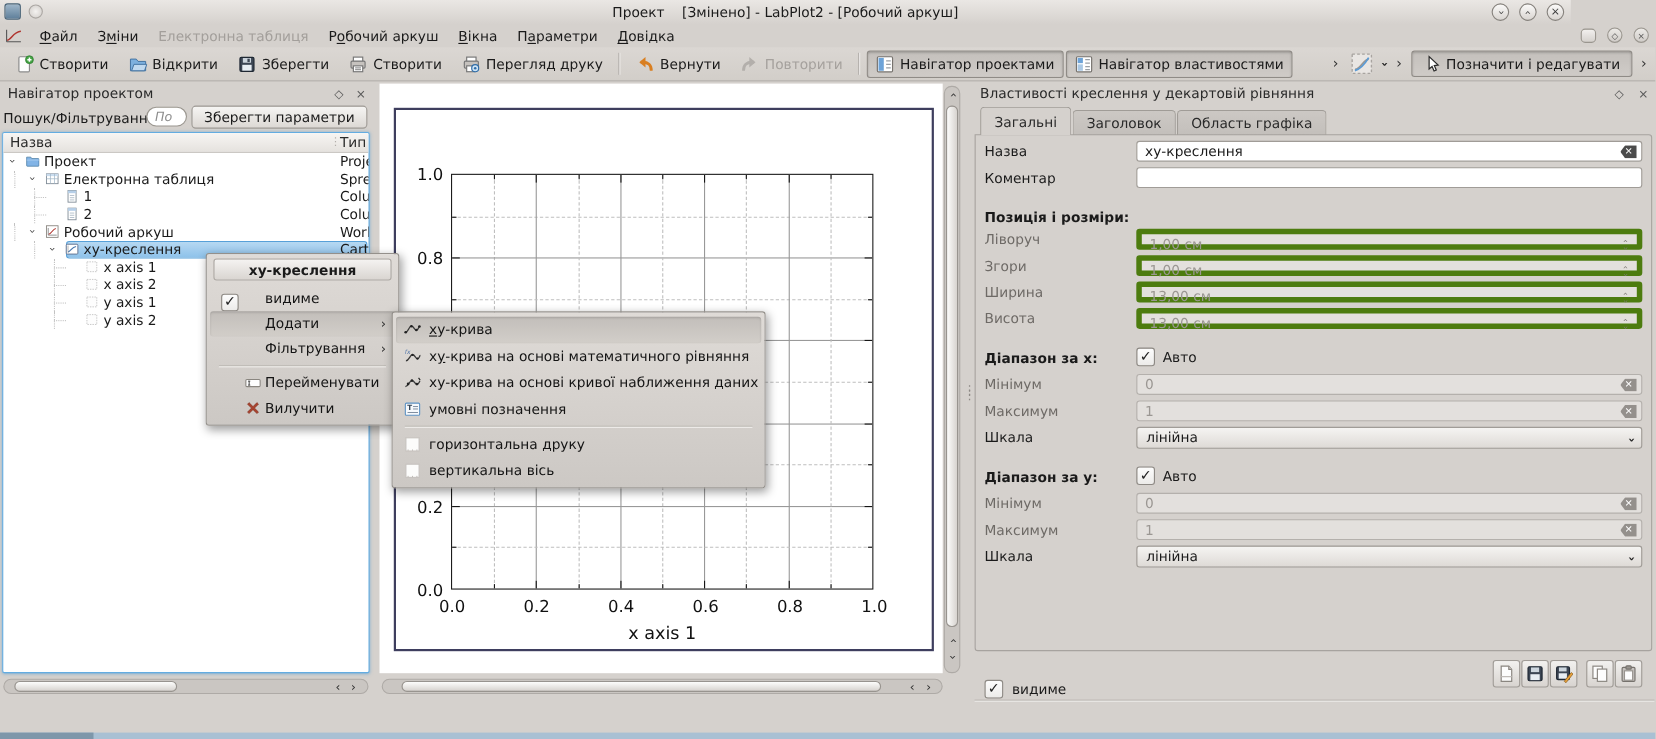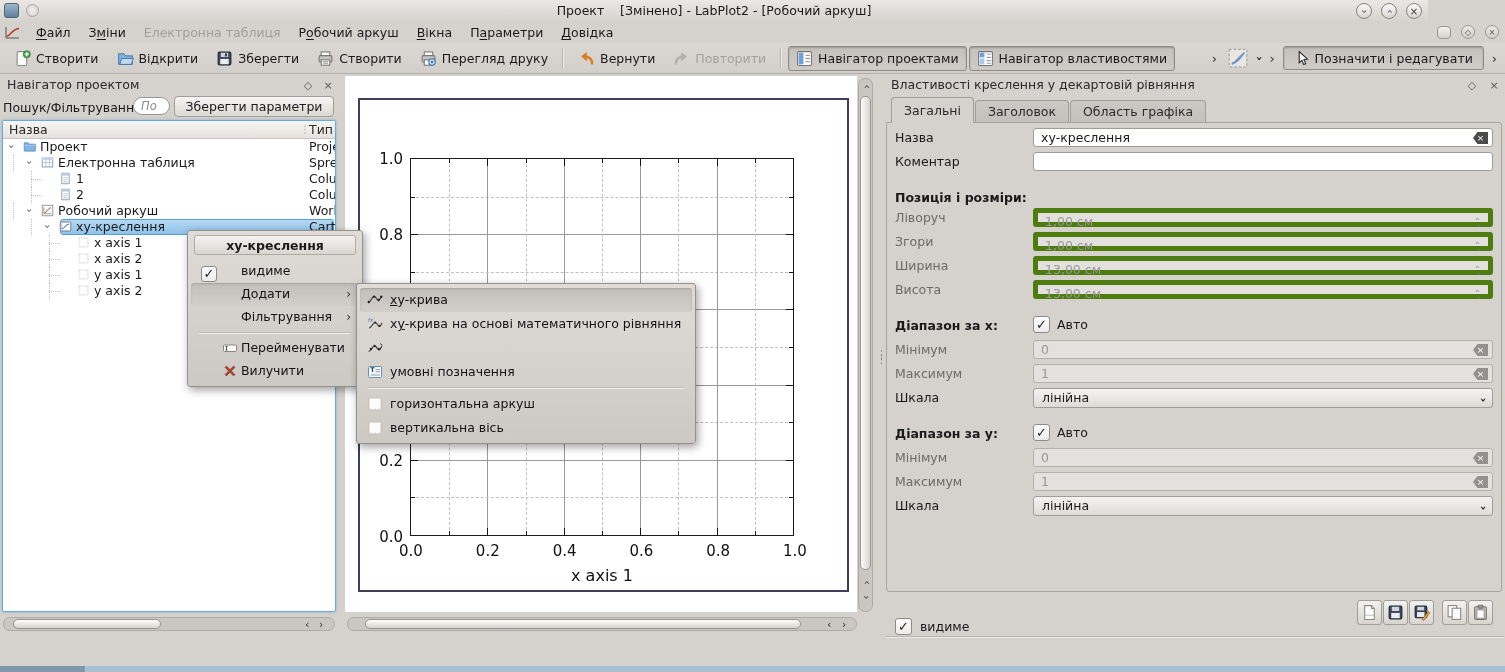--- a/index.html
+++ b/index.html
@@ -689,36 +689,37 @@
         <span class="pi-text" style="left:30px;">х<u>у</u>-крива на основі математичного рівняння</span>
       </div>
       <div class="pitem" style="height: 24px; line-height: 23px;">
         <span class="pi-icon" style="left:7px; top:4px;"><svg width="16" height="16" viewBox="0 0 16 16">
             <path d="M1.5 11.5C4.5 11.5 5 6 7.5 6s2.5 3.4 4.5 3.4 1.8-2.6 3-3" stroke="#3a3a3a" fill="none" stroke-width="1.2"></path>
             <circle cx="4" cy="9" r="1.2" fill="#222"></circle>
             <circle cx="7.5" cy="6" r="1.2" fill="#222"></circle>
             <circle cx="12" cy="9.2" r="1.2" fill="#222"></circle>
             <path d="M13.5 3.5l1.5 2" stroke="#222"></path>
           </svg></span>
+        <span class="pi-text" style="left:30px;">ху-крива на основі кривої наближення даних</span>
       </div>
       <div class="pitem" style="height: 24px; line-height: 23px;">
         <span class="pi-icon" style="left:7px; top:4px;"><svg width="16" height="16" viewBox="0 0 16 16">
             <rect x="1.5" y="2.5" width="13" height="11" rx="1" fill="#f6f9fc" stroke="#5e93c4"></rect>
             <text x="3.2" y="8.3" font-size="6.5" fill="#334455" font-weight="bold">T</text>
             <path d="M8.5 5.6h4.5M8.5 7.8h4.5M3.5 11h9.5" stroke="#7e8ea0" stroke-width=".9"></path>
           </svg></span>
         <span class="pi-text" style="left:30px;">умовні позначення</span>
       </div>
       <div class="psep"></div>
       <div class="pitem" style="height: 24px; line-height: 23px;">
         <span class="pi-icon" style="left:7px; top:4px;"><svg width="16" height="16" viewBox="0 0 16 16">
             <rect x="2" y="2" width="12" height="12" fill="#fcfcfb" stroke="#c6c2be"></rect>
             <path d="M4 13.8v-1.2M8 13.8v-1.2M12 13.8v-1.2" stroke="#b8b4b0" stroke-width=".8"></path>
           </svg></span>
-        <span class="pi-text" style="left:30px;">горизонтальна аркуш</span>
+        <span class="pi-text" style="left:30px;">горизонтальна друку</span>
       </div>
       <div class="pitem" style="height: 24px; line-height: 23px;">
         <span class="pi-icon" style="left:7px; top:4px;"><svg width="16" height="16" viewBox="0 0 16 16">
             <rect x="2" y="2" width="12" height="12" fill="#fcfcfb" stroke="#c6c2be"></rect>
             <path d="M4 13.8v-1.2M8 13.8v-1.2M12 13.8v-1.2" stroke="#b8b4b0" stroke-width=".8"></path>
           </svg></span>
         <span class="pi-text" style="left:30px;">вертикальна вісь</span>
       </div>
     </div>
 </div>

